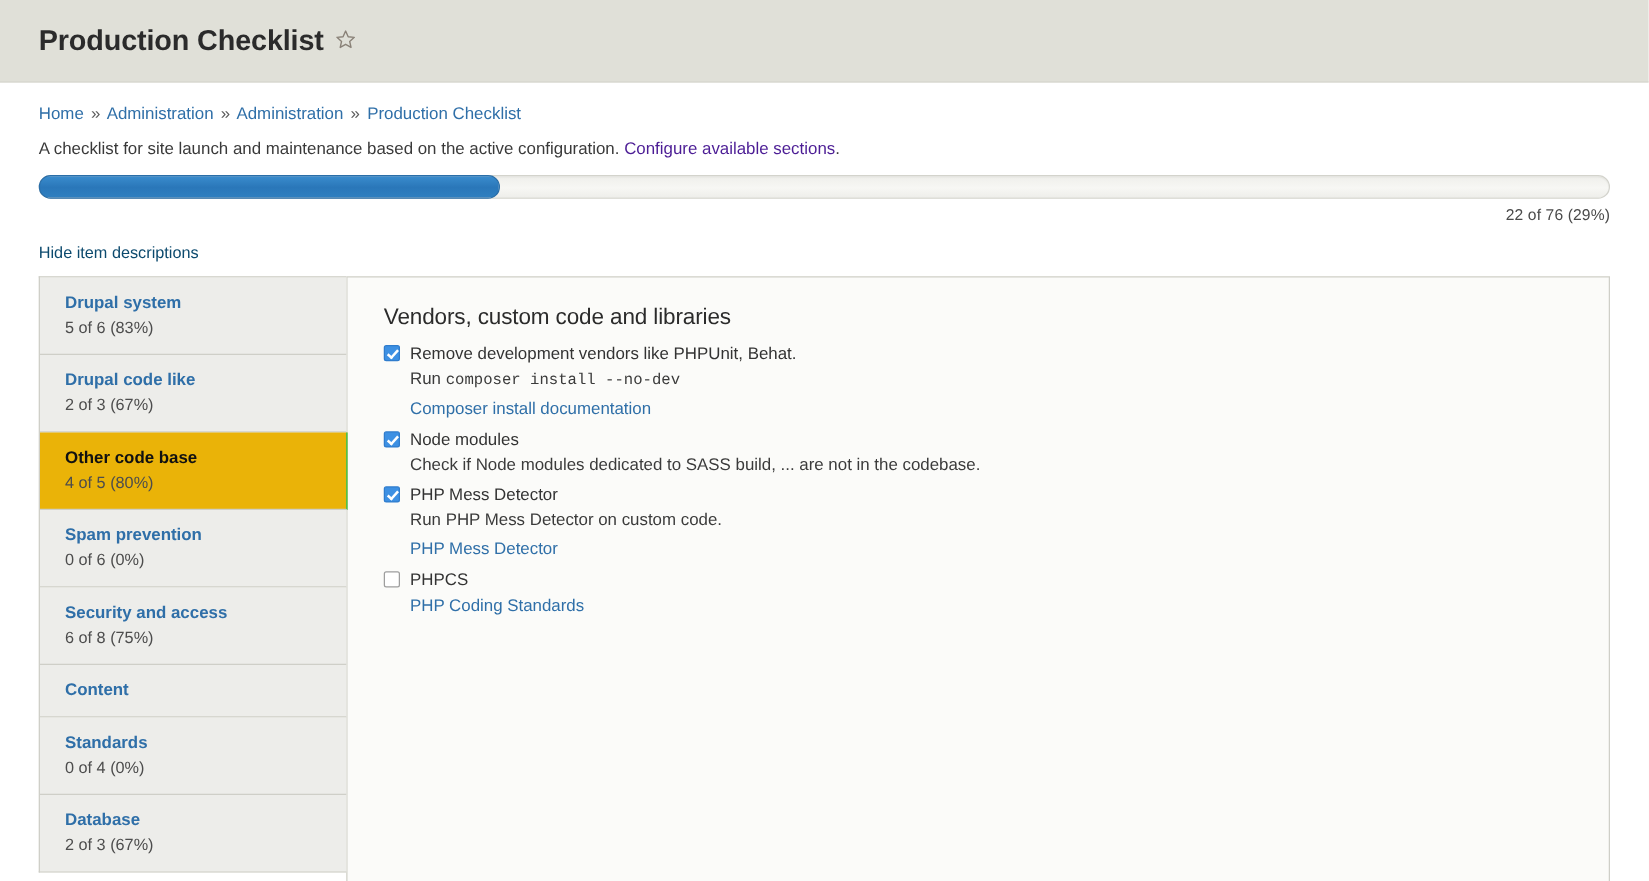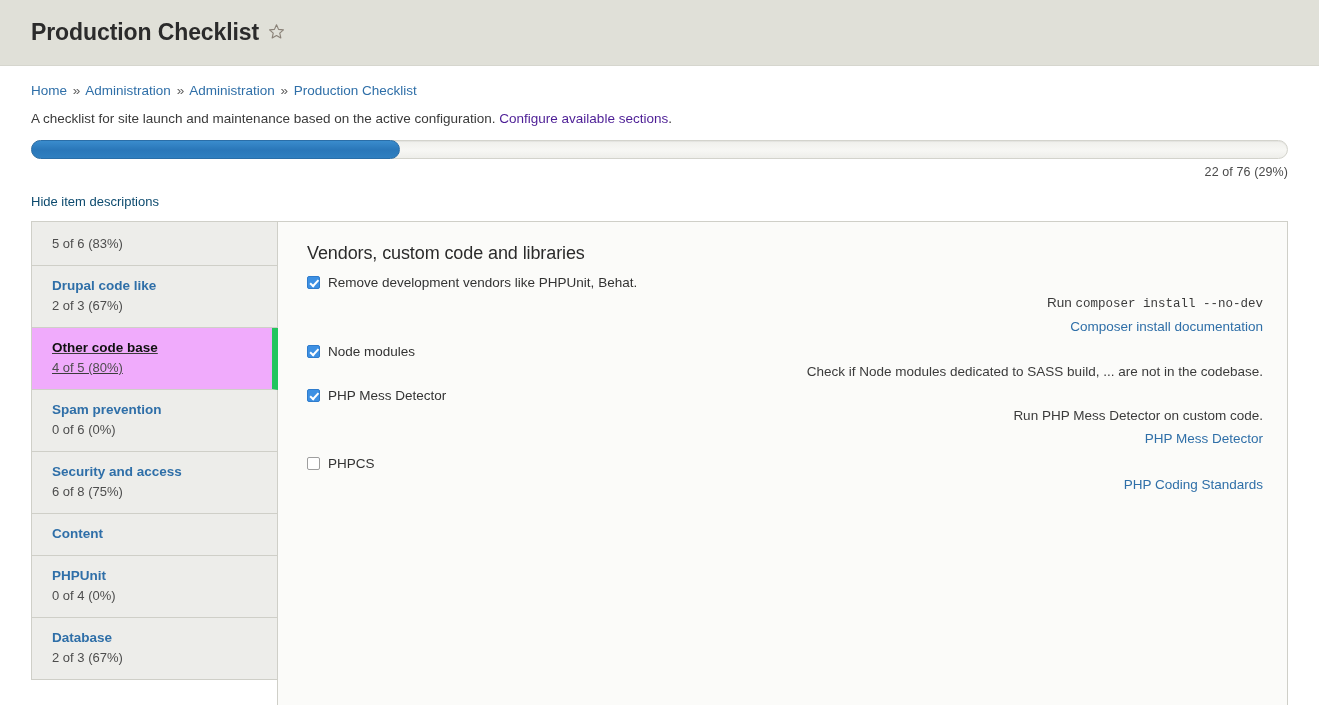--- a/index.html
+++ b/index.html
@@ -145,25 +145,24 @@
     color: #2f6fa8;
     line-height: 18px;
   }
   .vtab .vtab-summary {
     font-size: 13px;
     color: #4d4d4d;
     line-height: 18px;
     margin-top: 2px;
   }
   .vtab.is-active {
-    background: #f0abfc;
-    border-right: 6px solid #22c55e;
+    background: #eab308;
+    border-right: 1px solid #22c55e;
     margin-right: -1px;
     z-index: 3;
-    text-decoration: underline;
   }
   .vtab.is-active .vtab-title {
     color: #111111;
   }
 
   .vtabs-panes {
     flex: 1 1 auto;
     border: 1px solid #cfcfc8;
     background: #fbfbf9;
     box-sizing: border-box;
@@ -178,21 +177,20 @@
     font-size: 18px;
     font-weight: normal;
     color: #2b2b2b;
     margin: 0 0 9px 0;
     letter-spacing: -0.1px;
   }
 
   
   .check-item {
     margin-bottom: 3px;
-    text-align: right;
   }
   .check-row {
     display: flex;
     align-items: flex-start;
     line-height: 19px;
   }
   .cbox {
     width: 13px;
     height: 13px;
     flex: 0 0 13px;
@@ -282,20 +280,21 @@
   </div>
 
   <div class="toggle-desc">
     <a href="#">Hide item descriptions</a>
   </div>
 
   <div class="vtabs">
 
     <div class="vtabs-menu">
       <div class="vtab">
+        <div class="vtab-title">Drupal system</div>
         <div class="vtab-summary">5 of 6 (83%)</div>
       </div>
       <div class="vtab">
         <div class="vtab-title">Drupal code like</div>
         <div class="vtab-summary">2 of 3 (67%)</div>
       </div>
       <div class="vtab is-active">
         <div class="vtab-title">Other code base</div>
         <div class="vtab-summary">4 of 5 (80%)</div>
       </div>
@@ -304,21 +303,21 @@
         <div class="vtab-summary">0 of 6 (0%)</div>
       </div>
       <div class="vtab">
         <div class="vtab-title">Security and access</div>
         <div class="vtab-summary">6 of 8 (75%)</div>
       </div>
       <div class="vtab">
         <div class="vtab-title">Content</div>
       </div>
       <div class="vtab">
-        <div class="vtab-title">PHPUnit</div>
+        <div class="vtab-title">Standards</div>
         <div class="vtab-summary">0 of 4 (0%)</div>
       </div>
       <div class="vtab">
         <div class="vtab-title">Database</div>
         <div class="vtab-summary">2 of 3 (67%)</div>
       </div>
     </div>
 
     <div class="vtabs-panes">
       <h2 class="pane-title">Vendors, custom code and libraries</h2>

